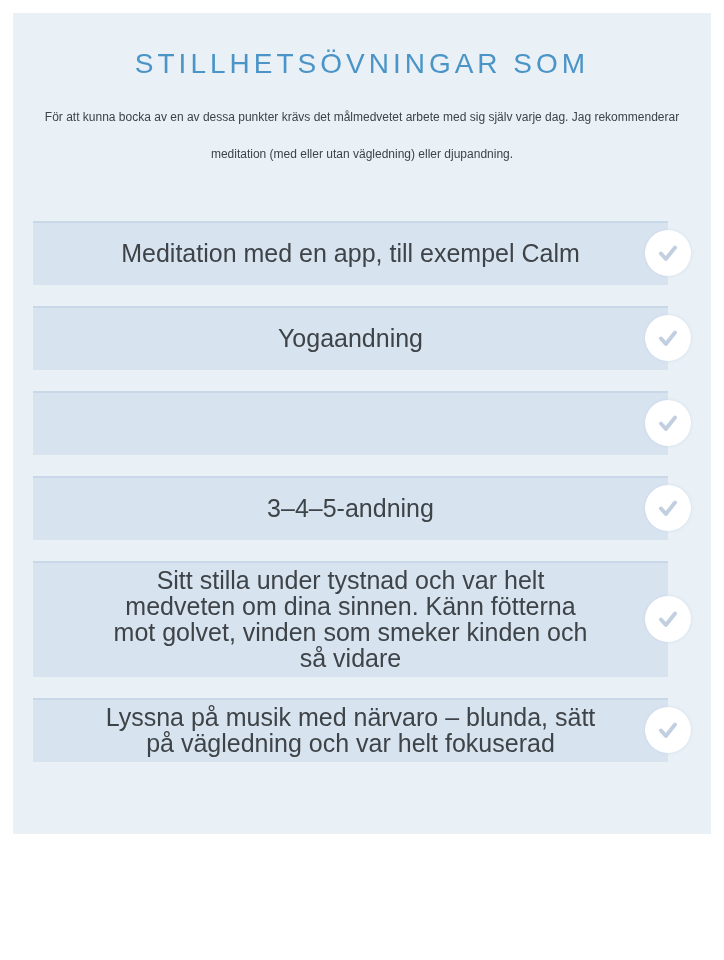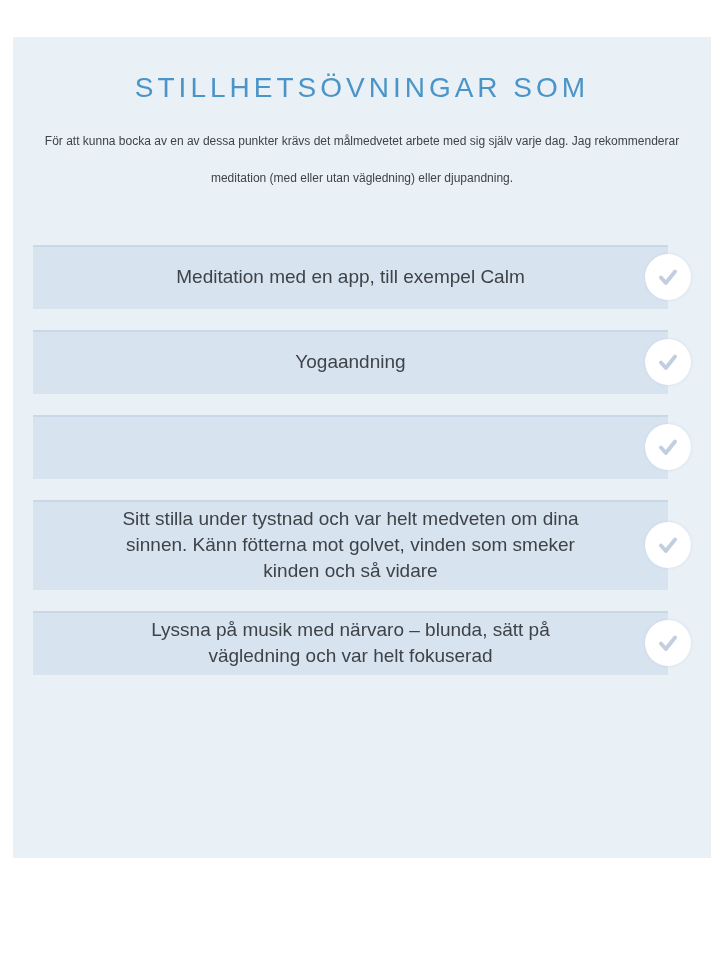--- a/index.html
+++ b/index.html
@@ -7,21 +7,20 @@
     padding: 0;
     background: #ffffff;
     font-family: "Liberation Sans", "DejaVu Sans", sans-serif;
   }
   .canvas {
     position: relative;
     width: 724px;
     height: 834px;
     background: #ffffff;
     overflow: hidden;
-    margin-top: 24px;
   }
   .sheet {
     position: absolute;
     left: 13px;
     top: 13px;
     width: 698px;
     height: 922px;
     background: #e9f0f6;
   }
   .title {
@@ -55,21 +54,21 @@
     display: flex;
     align-items: center;
     justify-content: center;
     min-height: 64px;
     padding: 6px 70px;
     box-sizing: border-box;
   }
   .row-label {
     text-align: center;
     color: #3e4347;
-    font-size: 19px;
+    font-size: 25px;
     line-height: 26px;
   }
   .check-btn {
     position: absolute;
     right: -23px;
     top: 50%;
     transform: translateY(-50%);
     width: 46px;
     height: 46px;
     border-radius: 50%;
@@ -123,20 +122,30 @@
       <div class="row">
         <button class="check-btn" aria-label="checked">
           <span>
             <svg width="26" height="26" viewBox="0 0 24 24">
                 <path d="M5.5 12.5 L10 17.5 L18.5 7" stroke="#c2cfe0" stroke-width="3.6" fill="none" stroke-linecap="round" stroke-linejoin="round"></path>
               </svg>
           </span>
         </button>
       </div>
 
+      <div class="row">
+        <span class="row-label">3–4–5-andning</span>
+        <button class="check-btn" aria-label="checked">
+          <span>
+            <svg width="26" height="26" viewBox="0 0 24 24">
+                <path d="M5.5 12.5 L10 17.5 L18.5 7" stroke="#c2cfe0" stroke-width="3.6" fill="none" stroke-linecap="round" stroke-linejoin="round"></path>
+              </svg>
+          </span>
+        </button>
+      </div>
 
 
       <div class="row">
         <span class="row-label">Sitt stilla under tystnad och var helt medveten om dina sinnen. Känn fötterna mot golvet, vinden som smeker kinden och så vidare</span>
         <button class="check-btn" aria-label="checked">
           <span>
             <svg width="26" height="26" viewBox="0 0 24 24">
                 <path d="M5.5 12.5 L10 17.5 L18.5 7" stroke="#c2cfe0" stroke-width="3.6" fill="none" stroke-linecap="round" stroke-linejoin="round"></path>
               </svg>
           </span>

